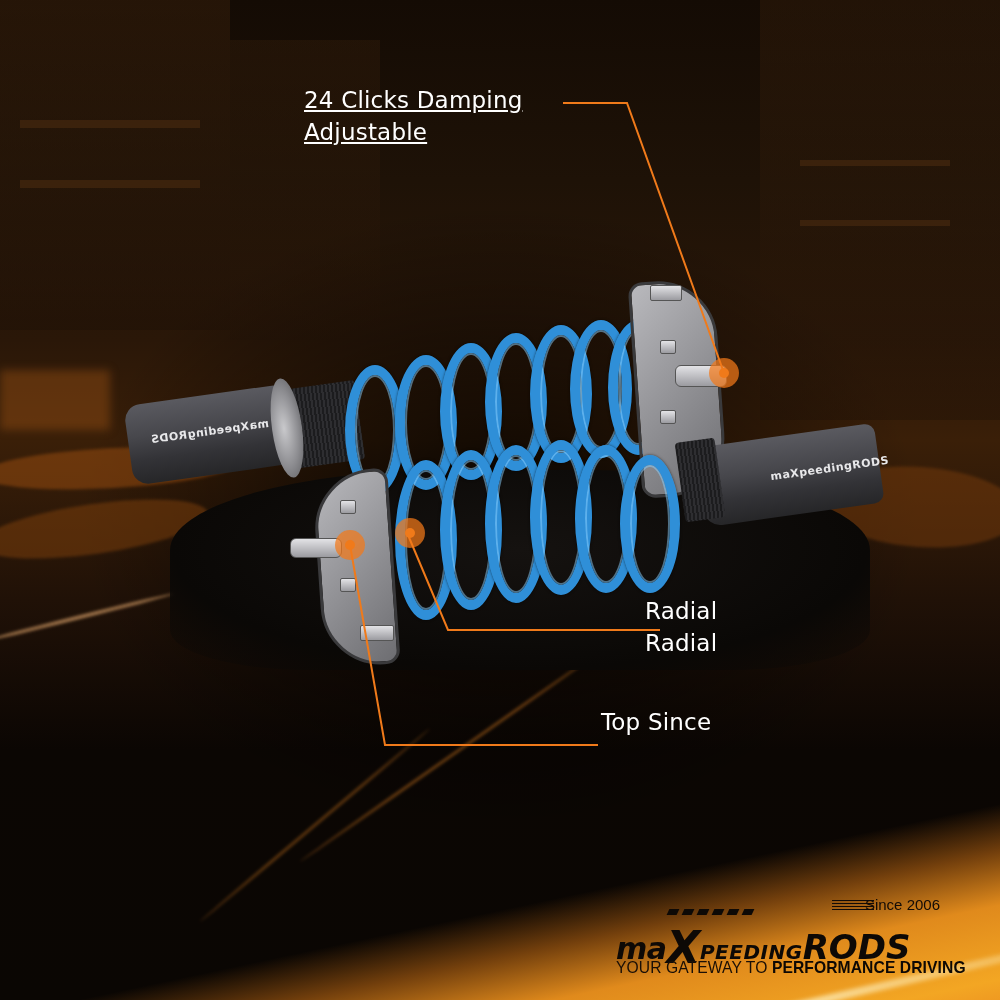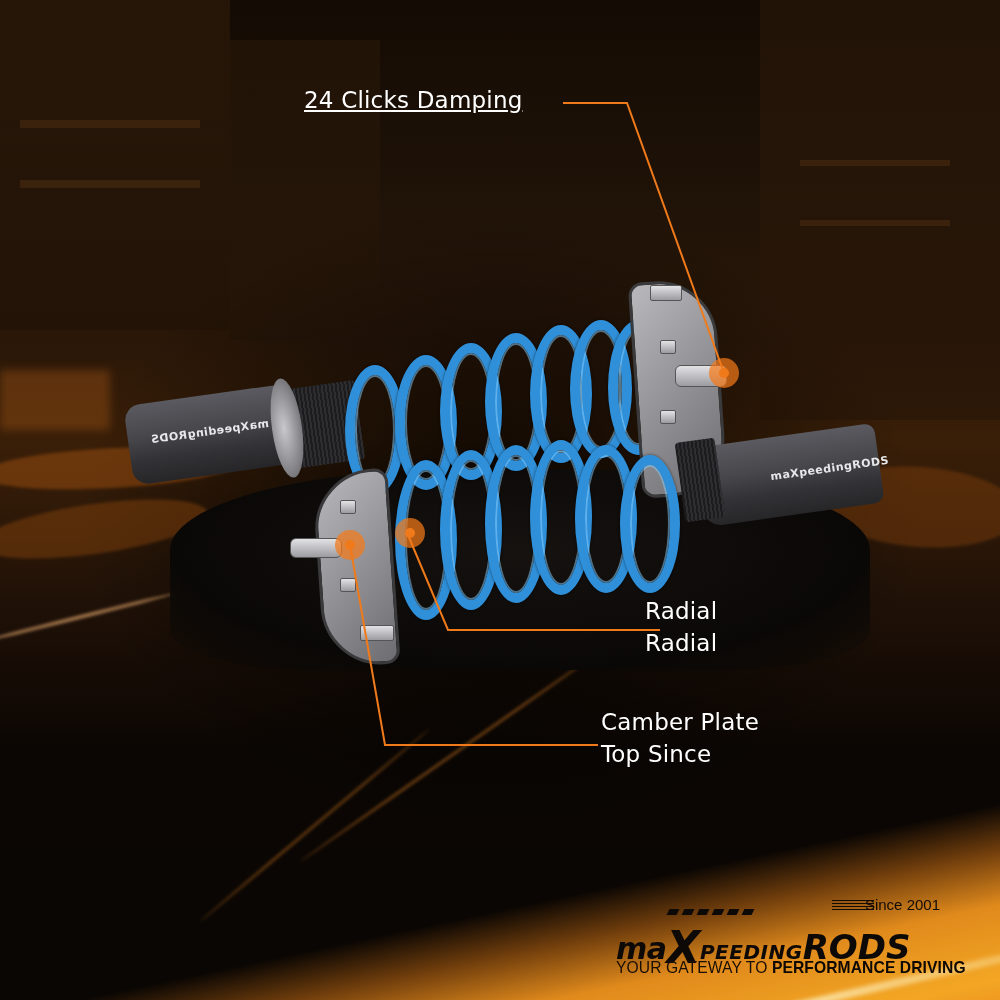--- a/index.html
+++ b/index.html
@@ -132,34 +132,34 @@
     <polyline points="408,535 448,630 660,630" fill="none" stroke="#f07a1a" stroke-width="2"></polyline>
     <polyline points="350,545 385,745 598,745" fill="none" stroke="#f07a1a" stroke-width="2"></polyline>
   </svg>
 
   <div class="dot" style="left:709px;top:358px;"></div>
   <div class="dot" style="left:395px;top:518px;"></div>
   <div class="dot" style="left:335px;top:530px;"></div>
 
   <div class="callout-label" style="left:304px;top:84px;text-decoration:underline;">
     <div>24 Clicks Damping</div>
+    <div>Adjustable</div>
   </div>
   <div class="callout-label" style="left:645px;top:595px;">
     <div>Radial</div>
     <div>Radial</div>
   </div>
   <div class="callout-label" style="left:601px;top:706px;">
-    <div>Camber Plate</div>
     <div>Top Since</div>
   </div>
 
   <div id="logo">
     <div class="checker"><span></span><span></span><span></span><span></span><span></span><span></span></div>
     <div class="speedlines"></div>
-    <div class="since">Since 2001</div>
+    <div class="since">Since 2006</div>
     <div class="wordmark">
       <span class="wm-ma">ma</span><span class="wm-x">X</span><span class="wm-peeding">PEEDING</span><span class="wm-rods">RODS</span>
     </div>
     <div class="tagline">
       <span>YOUR GATEWAY TO </span><b>PERFORMANCE DRIVING</b>
     </div>
   </div>
 
 </div>
 

